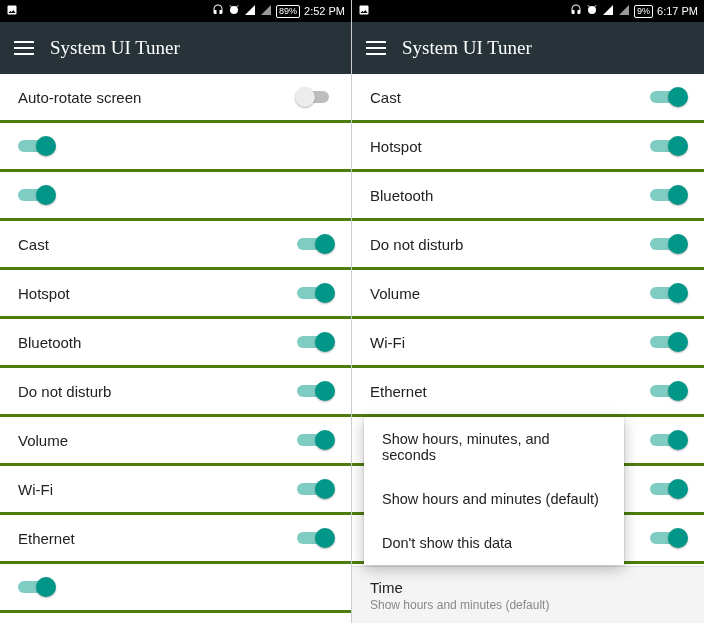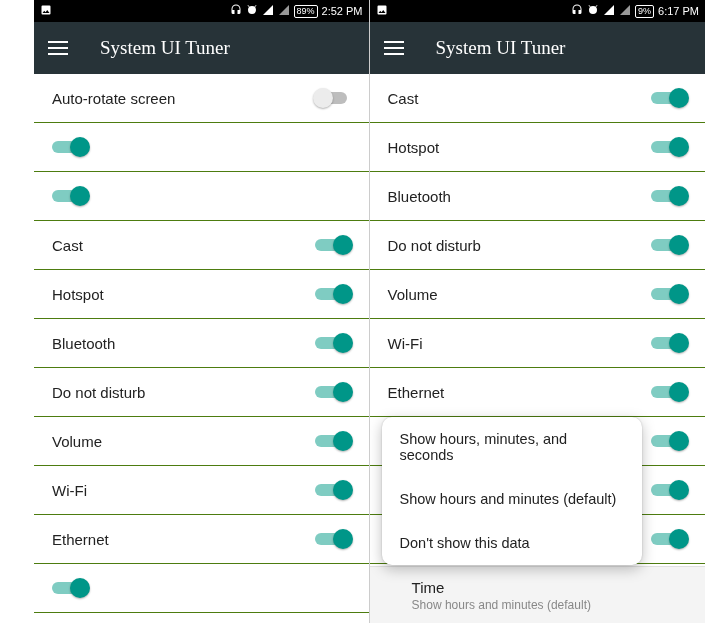--- a/index.html
+++ b/index.html
@@ -8,21 +8,20 @@
     background: #fff;
     width: 705px;
     height: 623px;
     overflow: hidden;
     position: relative;
   }
   .screens {
     display: flex;
     width: 705px;
     height: 623px;
-    padding-left: 34px;
   }
   .screen {
     width: 352px;
     height: 623px;
     background: #fff;
     position: relative;
     overflow: hidden;
     border-right: 1px solid #ccc;
   }
   .screen:last-child { border-right: none; }
@@ -44,65 +43,65 @@
     border:1px solid #fff; border-radius:2px; padding:0 2px; font-size:9px;
     line-height:11px;
   }
   .appbar {
     height: 52px;
     background: #273338;
     color: #fff;
     display: flex;
     align-items: center;
     padding: 0 14px;
-    gap: 32px;
+    gap: 16px;
   }
   .hamburger {
     width: 20px; height: 14px; display:flex; flex-direction:column; justify-content:space-between;
     cursor:pointer;
   }
   .hamburger span { display:block; height:2px; background:#fff; width:100%; }
   .app-title { font-size: 19px; font-weight: normal; font-family: "Comic Sans MS", cursive;}
   .list {
     overflow-y: hidden;
   }
   .row {
     display:flex; align-items:center; justify-content:space-between;
     padding: 0 18px;
     height: 49px;
-    border-bottom: 1px solid #4d7c0f;
+    border-bottom: 3px solid #4d7c0f;
     font-size: 15px;
     color: #222;
     background:#fff;
   }
   .row .label { flex:1; }
   .row .sub { font-size:12px; color:#888; margin-top:2px;}
   .row.two-line { height:56px; flex-direction:row; align-items:center;}
-  .row.two-line .textcol { display:flex; flex-direction:column;margin-left:24px;}
+  .row.two-line .textcol { display:flex; flex-direction:column;}
   .toggle {
     width: 36px; height: 20px; position:relative; cursor:pointer;
   }
   .toggle .track {
     position:absolute; top:4px; left:0; width:32px; height:12px; border-radius:8px;
   }
   .toggle .thumb {
     position:absolute; top:0; width:20px; height:20px; border-radius:50%;
     box-shadow: 0 1px 2px rgba(0,0,0,0.3);
   }
   .toggle.on .track { background:#7fccc2; }
   .toggle.on .thumb { background:#009688; right:-2px; }
   .toggle.off .track { background:#bdbdbd; }
   .toggle.off .thumb { background:#ececec; left:-2px; }
   .popup {
     position:absolute;
     left: 12px;
     width: 260px;
     background:#fff;
     box-shadow: 0 4px 14px rgba(0,0,0,0.25), 0 0 2px rgba(0,0,0,0.2);
-    border-radius: 10px;
+    border-radius: 0;
     z-index: 10;
   }
   .popup .prow {
     padding: 14px 18px;
     font-size: 14.5px;
     color:#222;
     cursor:pointer;
   }
   .time-section {
     background:#f4f4f4;

